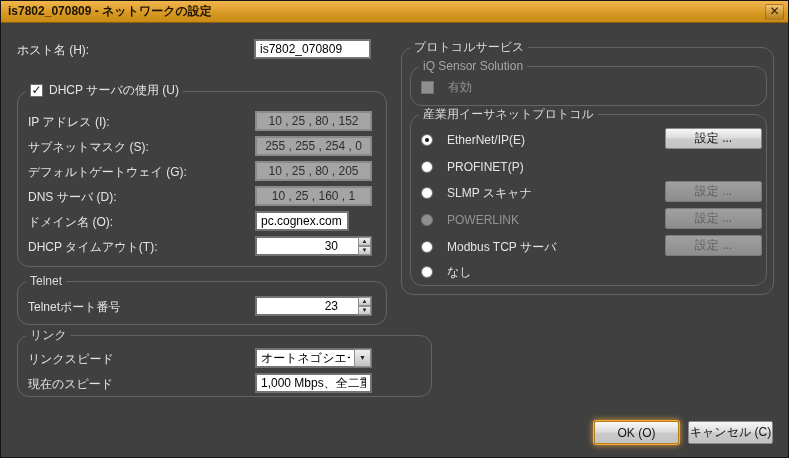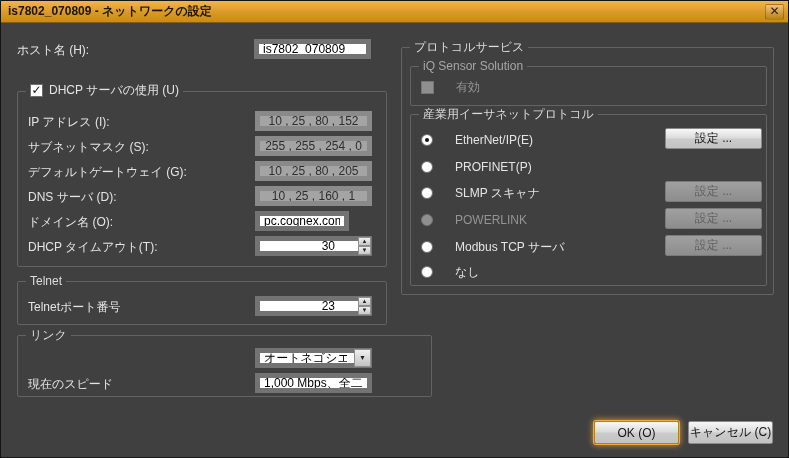--- a/index.html
+++ b/index.html
@@ -1,46 +1,46 @@
 <!DOCTYPE html>
 <html><head>
 <meta charset="utf-8">
 <style>
   *{box-sizing:border-box;margin:0;padding:0}
   body{background:#6a6a6a;font-family:"Liberation Sans","DejaVu Sans",sans-serif}
   .window{position:relative;width:789px;height:458px;background:#404040;font-size:12px;color:#e4e4e4;border:1px solid #141414;overflow:hidden}
   .titlebar{position:absolute;left:0;top:0;right:0;height:22px;background:linear-gradient(#f2b54e,#d99a25 55%,#c98b14);display:flex;align-items:center;padding:0 7px;color:#1f1500;font-weight:bold;border-bottom:1px solid #8a5d0e}
   .close-btn{position:absolute;right:4px;top:3px;width:19px;height:16px;line-height:13px;text-align:center;color:#2a1c00;font-size:12px;font-weight:bold;cursor:default;border:1px solid rgba(110,70,0,.45);border-radius:2px;background:linear-gradient(rgba(255,255,255,.28),rgba(0,0,0,.10))}
-  .group{position:absolute;border:1px solid #636363;border-radius:2px}
+  .group{position:absolute;border:1px solid #636363;border-radius:12px}
   .group-title{position:absolute;top:-9px;left:8px;background:#404040;padding:0 4px;color:#dcdcdc;white-space:nowrap;line-height:16px}
   .group-title.with-checkbox{display:flex;align-items:center;gap:6px;top:-10px}
   .dim{color:#a6a6a6}
   .label{color:#e4e4e4;white-space:nowrap}
   .label.disabled{color:#949494}
   .row{position:absolute;left:0;right:0;height:20px}
   .row>.label{position:absolute;left:10px;top:3px}
-  .field{position:absolute;height:20px;border:5px solid #737373;background:#fff;color:#000;font:12px "Liberation Sans","DejaVu Sans",sans-serif;padding:0 4px;outline:none}
+  .field{position:absolute;height:20px;border:2px solid #737373;background:#fff;color:#000;font:12px "Liberation Sans","DejaVu Sans",sans-serif;padding:0 4px;outline:none}
   .field.disabled{background:#a4a4a4;color:#2e2e2e;border-color:#8a8a8a}
   .ta-center{text-align:center}
   .ta-right{text-align:right}
   .ctl{position:absolute;left:237px;top:0;width:117px;height:20px}
   .ctl>.field{left:0;top:0;width:100%}
   .ctl>.field.has-spin{padding-right:32px}
   .ctl>.field.has-combo{padding-right:20px}
   .spin-btns{position:absolute;right:1px;top:1px;width:13px;height:18px;display:flex;flex-direction:column}
   .spin-btn{flex:1;background:linear-gradient(#f0f0f0,#c7c7c7);border:1px solid #8f8f8f;font-size:6px;line-height:7px;text-align:center;color:#222;padding:0;cursor:default}
   .combo-btn{position:absolute;right:1px;top:1px;width:17px;height:18px;background:linear-gradient(#f0f0f0,#c2c2c2);border:1px solid #8f8f8f;font-size:7px;color:#222;text-align:center;line-height:16px;cursor:default}
   .checkbox{display:inline-block;width:13px;height:13px;background:#fff;border:1px solid #6e6e6e;text-align:center;flex:0 0 auto}
   .checkbox .check-glyph{display:block;font-size:12px;line-height:11px;color:#101010;font-weight:bold}
   .checkbox.disabled{background:#8f8f8f;border-color:#747474}
   .radio{display:inline-block;width:12px;height:12px;border-radius:50%;background:#fff;border:1px solid #6e6e6e;position:relative;flex:0 0 auto}
   .radio .dot{display:none;position:absolute;left:3px;top:3px;width:4px;height:4px;border-radius:50%;background:#151515}
   .radio.selected .dot{display:block}
   .radio.disabled{background:#8f8f8f;border-color:#747474}
-  .radio-row{position:absolute;left:10px;height:16px;display:flex;align-items:center;gap:22px}
+  .radio-row{position:absolute;left:10px;height:16px;display:flex;align-items:center;gap:14px}
   .btn{position:absolute;background:linear-gradient(#f8f8f8,#dddddd 45%,#cacaca 55%,#c3c3c3);border:1px solid #8a8a8a;border-radius:2px;color:#151515;font:12px "Liberation Sans","DejaVu Sans",sans-serif;text-align:center;cursor:default}
   .btn.disabled{background:linear-gradient(#a0a0a0,#8d8d8d);color:#616161;border-color:#7b7b7b}
   .btn.primary{box-shadow:0 0 0 1px #f3a93c,0 0 6px 1px rgba(243,169,60,.85);border-color:#b97f16}
 </style>
 </head>
 <body>
 
 <div class="window">
 
   <div class="titlebar">
@@ -103,20 +103,21 @@
           <button class="spin-btn"><span>▲</span></button>
           <button class="spin-btn"><span>▼</span></button>
         </span>
       </span>
     </div>
   </div>
 
   <div class="group" style="left:16px;top:334px;width:415px;height:62px">
     <span class="group-title">リンク</span>
     <div class="row" style="top:12px">
+      <span class="label">リンクスピード</span>
       <span class="ctl">
         <input class="field has-combo" readonly="" value="オートネゴシエー" style="">
         <span class="combo-btn"><span>▼</span></span>
       </span>
     </div>
     <div class="row" style="top:37px">
       <span class="label">現在のスピード</span>
       <input class="field" style="left: 237px; top: 0px; width: 117px;" readonly="" value="1,000 Mbps、全二重">
     </div>
   </div>

